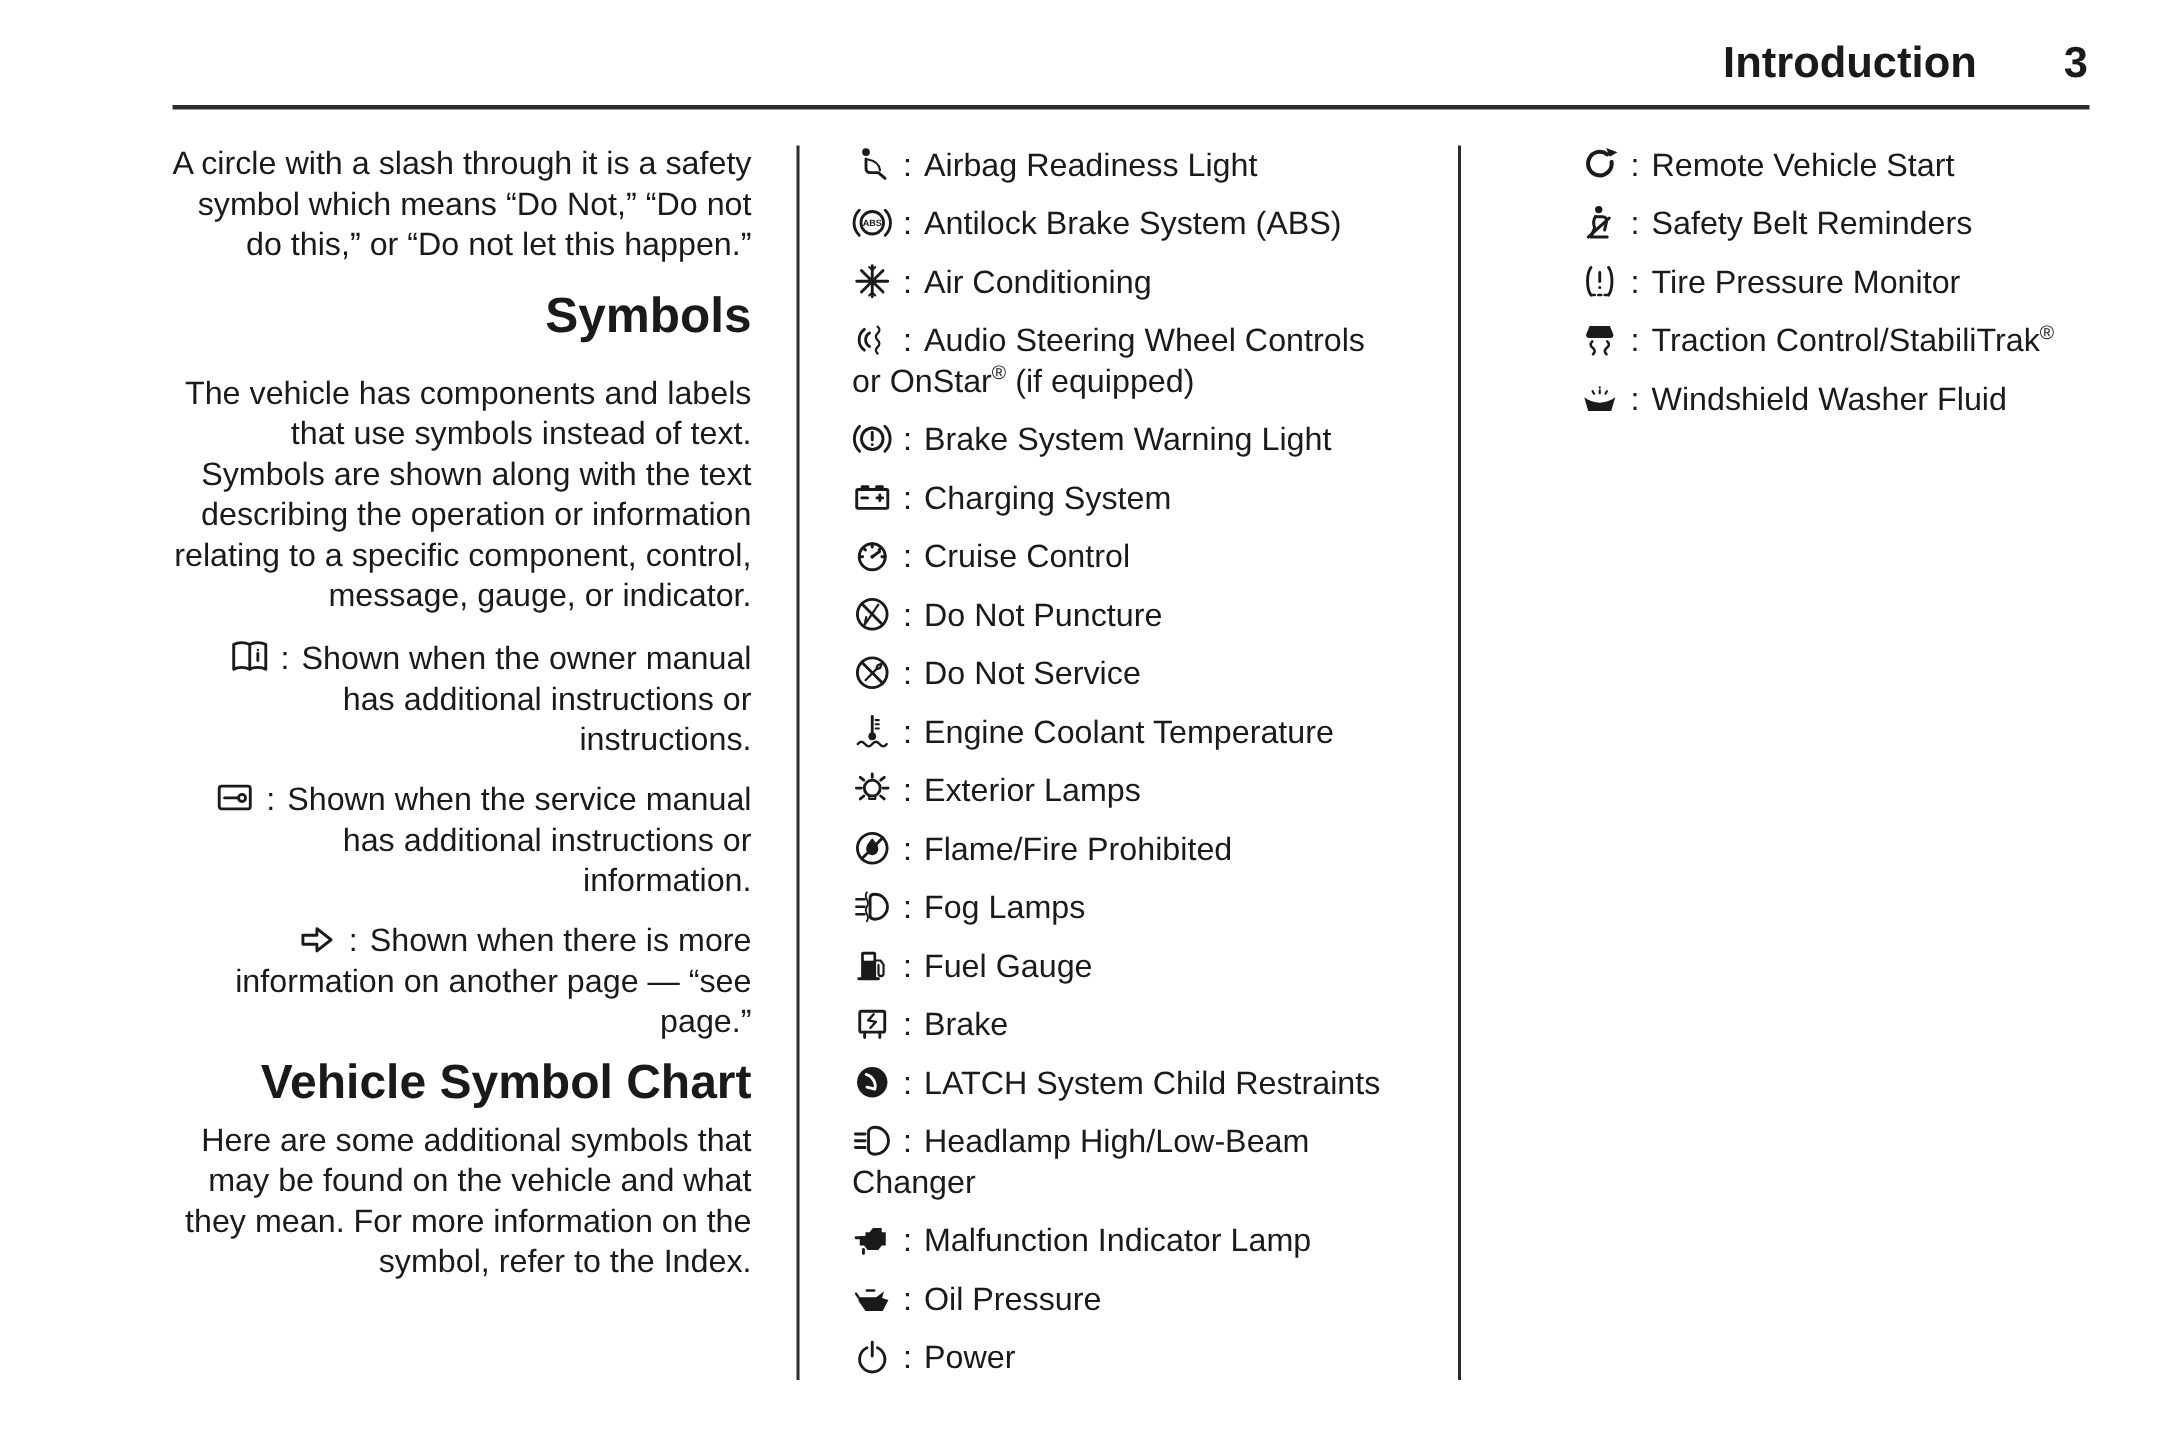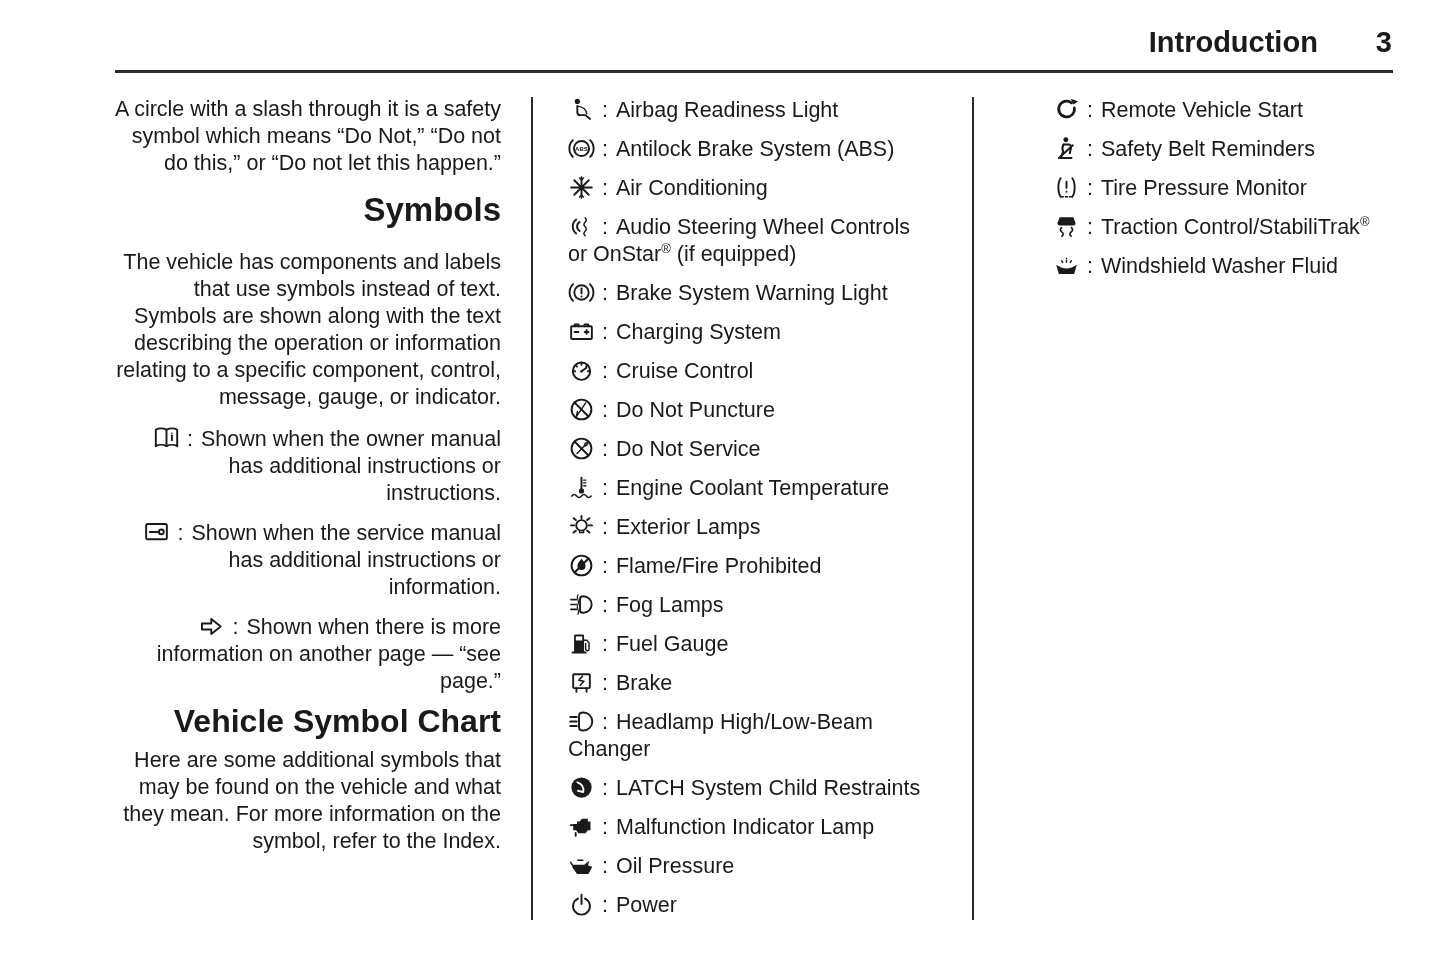--- a/index.html
+++ b/index.html
@@ -150,27 +150,27 @@
             <rect x="7" y="5.7" width="5.7" height="3.6" fill="#fff" stroke="none"></rect>
             <path d="M4 20h11.7"></path>
             <path d="M14.3 9.2h2.6l1.8 2.4v5.3a1.5 1.5 0 01-3 0v-5" stroke-width="1.3"></path>
           </svg></span><span class="colon">:</span><span>Fuel Gauge</span></p>
     <p class="sym"><span class="icon"><svg viewBox="0 0 24 24" width="27" height="27" fill="none" stroke="#1a1a1a" stroke-width="1.7" stroke-linecap="round" stroke-linejoin="round">
             <rect x="4.6" y="4.6" width="14.8" height="12.4" rx="1"></rect>
             <path d="M12.8 6.4 9.6 10l4.5.9-3.2 3.6" stroke-width="1.4"></path>
             <path d="M7.5 17v3.2M16.5 17v3.2"></path>
           </svg></span><span class="colon">:</span><span>Brake</span></p>
     <p class="sym"><span class="icon"><svg viewBox="0 0 24 24" width="27" height="27" fill="none" stroke="#1a1a1a" stroke-width="1.7" stroke-linecap="round" stroke-linejoin="round">
+            <circle cx="12" cy="12" r="9" fill="#1a1a1a" stroke="none"></circle>
+            <path d="M8.4 7.4c3.6 1 6.2 4.6 5.1 8.7l-4.6-1.2" stroke="#fff" stroke-width="1.7"></path>
+          </svg></span><span class="colon">:</span><span>LATCH System Child Restraints</span></p>
+    <p class="sym"><span class="icon"><svg viewBox="0 0 24 24" width="27" height="27" fill="none" stroke="#1a1a1a" stroke-width="1.7" stroke-linecap="round" stroke-linejoin="round">
             <path d="M13.6 4c4.4 0 8 3.6 8 8s-3.6 8-8 8c-2.3 0-3.8-1.2-3.8-2.9V6.9C9.8 5.2 11.3 4 13.6 4z"></path>
             <path d="M2 8h5.8M2 12h5.8M2 16h5.8"></path>
           </svg></span><span class="colon">:</span><span>Headlamp High/Low-Beam</span><br><span>Changer</span></p>
-    <p class="sym"><span class="icon"><svg viewBox="0 0 24 24" width="27" height="27" fill="none" stroke="#1a1a1a" stroke-width="1.7" stroke-linecap="round" stroke-linejoin="round">
-            <circle cx="12" cy="12" r="9" fill="#1a1a1a" stroke="none"></circle>
-            <path d="M8.4 7.4c3.6 1 6.2 4.6 5.1 8.7l-4.6-1.2" stroke="#fff" stroke-width="1.7"></path>
-          </svg></span><span class="colon">:</span><span>LATCH System Child Restraints</span></p>
     <p class="sym"><span class="icon"><svg viewBox="0 0 24 24" width="27" height="27" fill="none" stroke="#1a1a1a" stroke-width="1.7" stroke-linecap="round" stroke-linejoin="round">
             <path d="M8 7.6h2.4L12.4 5h5.2v2.6H20v7.8h-2.4l-2 2.6H9.2l-2-2.6H4.6v-5.6H8z" fill="#1a1a1a" stroke="none"></path>
             <path d="M2.4 10.8h2.2M6.8 20.2v-2.4"></path>
           </svg></span><span class="colon">:</span><span>Malfunction Indicator Lamp</span></p>
     <p class="sym"><span class="icon"><svg viewBox="0 0 24 24" width="27" height="27" fill="none" stroke="#1a1a1a" stroke-width="1.7" stroke-linecap="round" stroke-linejoin="round">
             <path d="M3.8 11.4h10.6l4.6-3.6-1.2 4.1 3.8 1.2-3.4 6.4H8l-4.2-6z" fill="#1a1a1a" stroke="none"></path>
             <path d="M2.4 9.2l1.4 2.2M8.8 7.4h4.4" stroke-width="1.4"></path>
           </svg></span><span class="colon">:</span><span>Oil Pressure</span></p>
     <p class="sym"><span class="icon"><svg viewBox="0 0 24 24" width="27" height="27" fill="none" stroke="#1a1a1a" stroke-width="1.7" stroke-linecap="round" stroke-linejoin="round">
             <path d="M8.9 6.7a7.5 7.5 0 106.2 0"></path>

